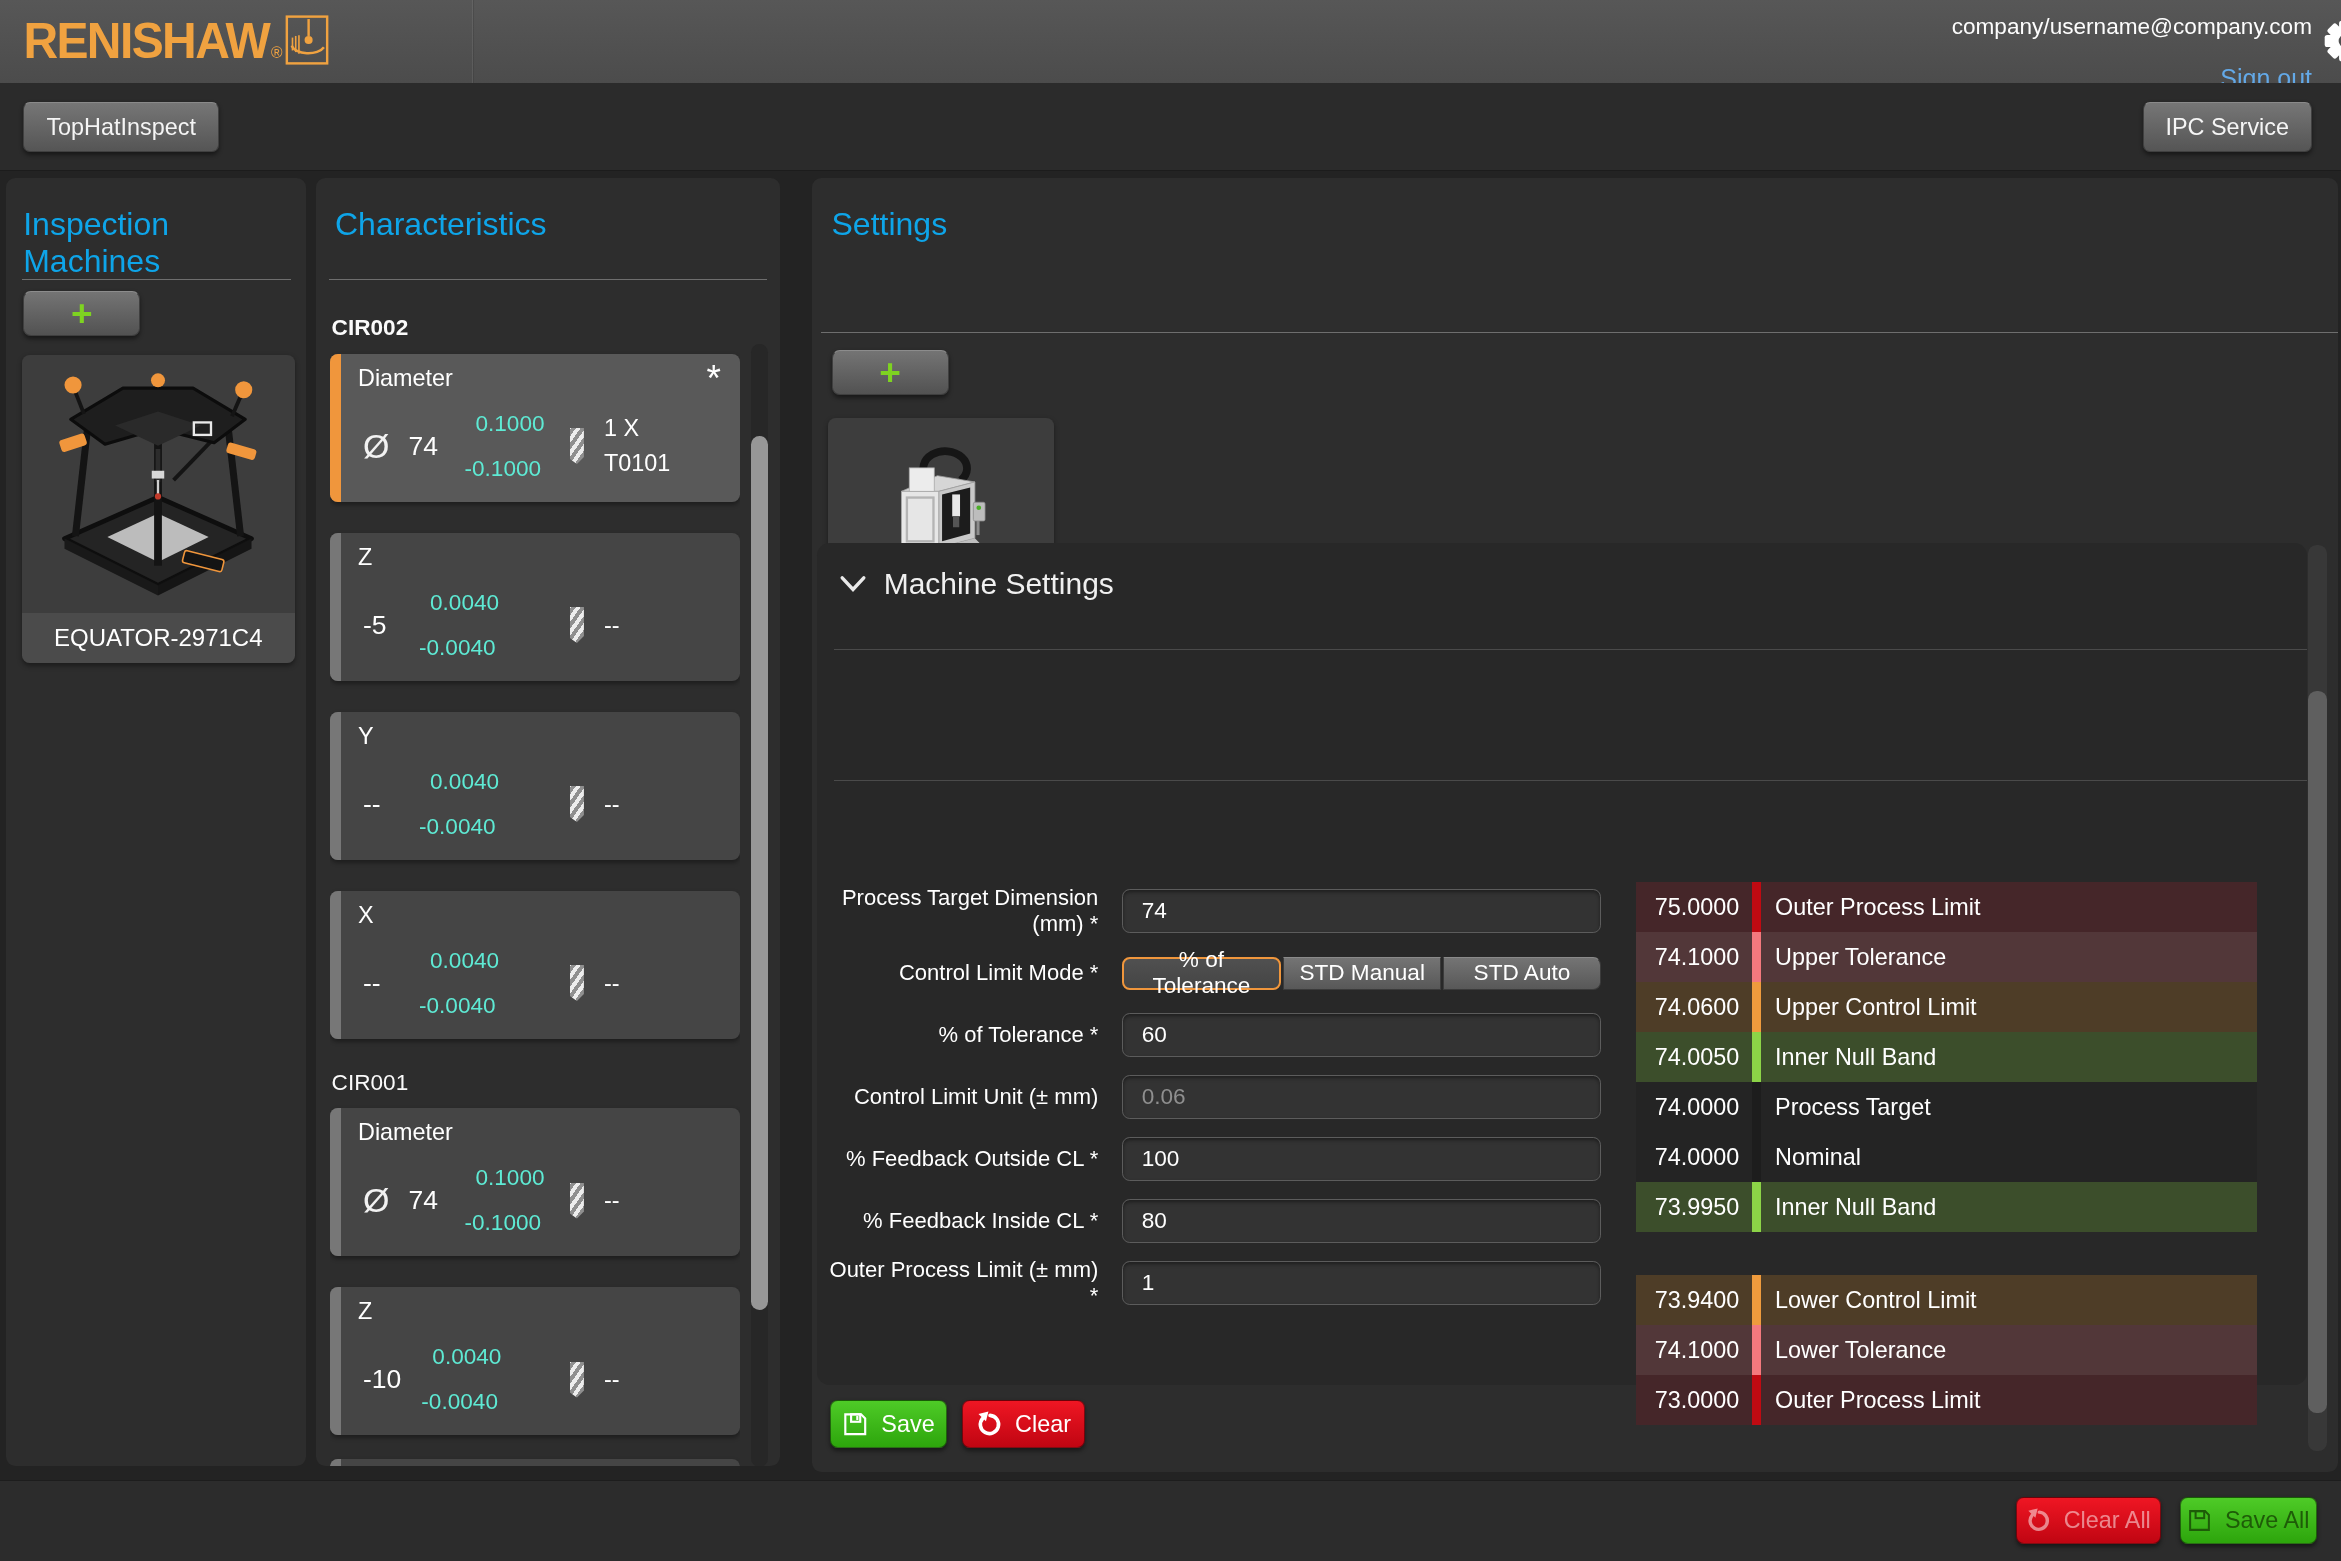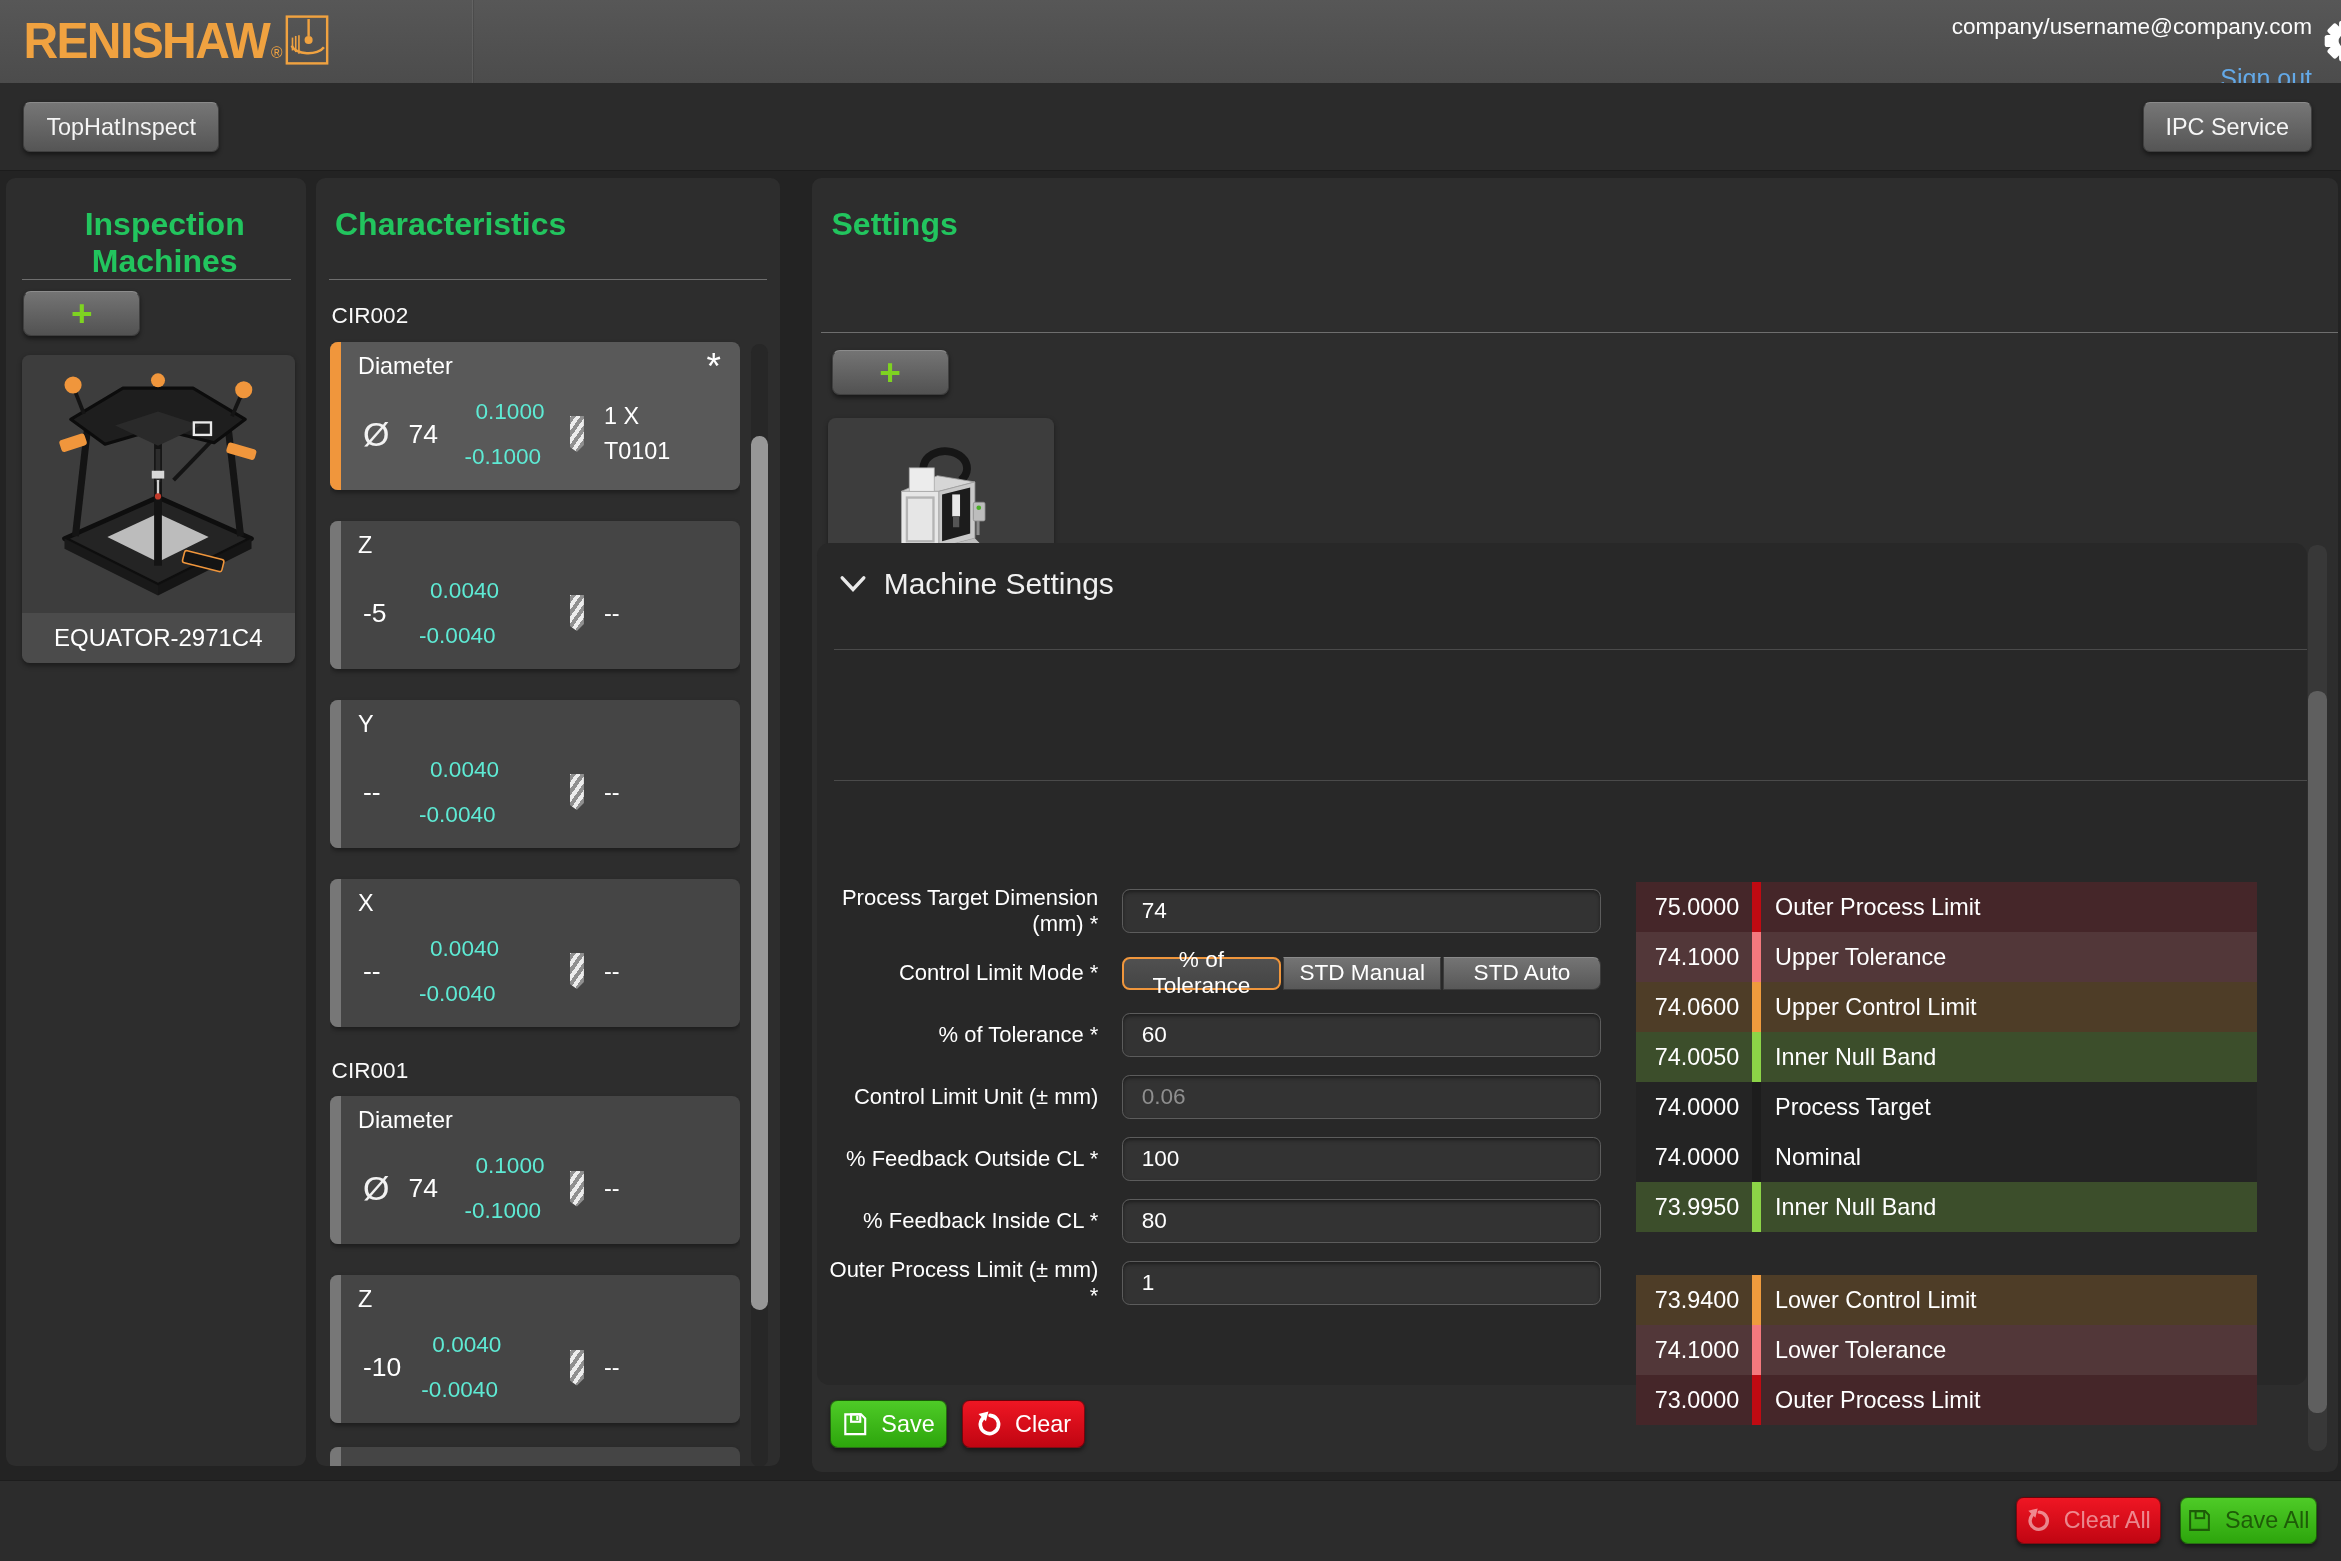--- a/index.html
+++ b/index.html
@@ -23,37 +23,37 @@
      background:linear-gradient(#767676,#555555);border:0.8px solid #404040;border-top:0.8px solid #8a8a8a;
      border-radius:7px;color:#f5f5f5;font-size:23.4px;box-shadow:0 2.3px 4.7px rgba(0,0,0,.45);cursor:pointer;}
   #app-btn{left:23.4px;top:19px;}
   #ipc-btn{right:30px;top:19px;}
 
   
   .panel{background:#2d2d2d;border-radius:9.4px;overflow:hidden;}
   #machines-panel{left:6.2px;top:178px;width:300px;height:1288px;}
   #char-panel{left:316px;top:178px;width:464px;height:1288px;}
   #settings-panel{left:812px;top:178px;width:1526px;height:1294px;}
-  .panel-title{font-size:32px;font-weight:700;color:#22c55e;text-align:center;}
+  .panel-title{font-size:32px;font-weight:400;color:#0ea5e9;}
   .title-div{border-top:1.6px solid #6e6e6e;}
 
   .add-btn{display:flex;align-items:center;justify-content:center;width:117px;height:45px;
      background:linear-gradient(#747474,#525252);border:0.8px solid #3f3f3f;border-top:0.8px solid #8c8c8c;
      border-radius:7.8px;box-shadow:0 2.3px 4.7px rgba(0,0,0,.45);cursor:pointer;
      color:#7ED321;font-size:37px;font-weight:700;line-height:0;}
 
   .machine-card{border-radius:7.8px;overflow:hidden;box-shadow:0 2.3px 5.5px rgba(0,0,0,.4);cursor:pointer;}
   .machine-img{background:#3d3d3d;display:flex;align-items:center;justify-content:center;}
   .machine-label{background:#4b4b4b;display:flex;align-items:center;justify-content:center;
      color:#fff;font-size:24px;}
 
   
   #char-cards{left:14px;top:125px;width:410px;height:1163px;overflow:hidden;}
   .char-group-label{font-size:22.6px;color:#fafafa;margin:22px 0 12.5px 1.6px;}
-  .char-group-label.first{margin-top:0;}
+  .char-group-label.first{margin-top:12px;font-weight:bold;}
   .char-card{position:relative;height:148px;margin-bottom:31px;background:#454545;border-radius:7.8px;
      box-shadow:0 2.3px 4.7px rgba(0,0,0,.35);cursor:pointer;}
   .char-card.selected{background:#595959;}
   .char-strip{position:absolute;left:0;top:0;bottom:0;width:11px;border-radius:7.8px 0 0 7.8px;background:#777777;}
   .char-card.selected .char-strip{background:#F0963C;}
   .char-title{position:absolute;left:28px;top:11px;font-size:23.4px;color:#fff;}
   .char-star{position:absolute;right:19px;top:4.7px;font-size:37px;font-weight:300;color:#fff;}
   .char-body{position:absolute;left:33px;right:14px;top:45px;bottom:7.8px;display:flex;align-items:center;}
   .dia-sym{font-size:34px;font-weight:300;color:#f2f2f2;margin-right:19px;}
   .char-nom{font-size:26.5px;color:#fff;margin-right:20px;min-width:36px;}

